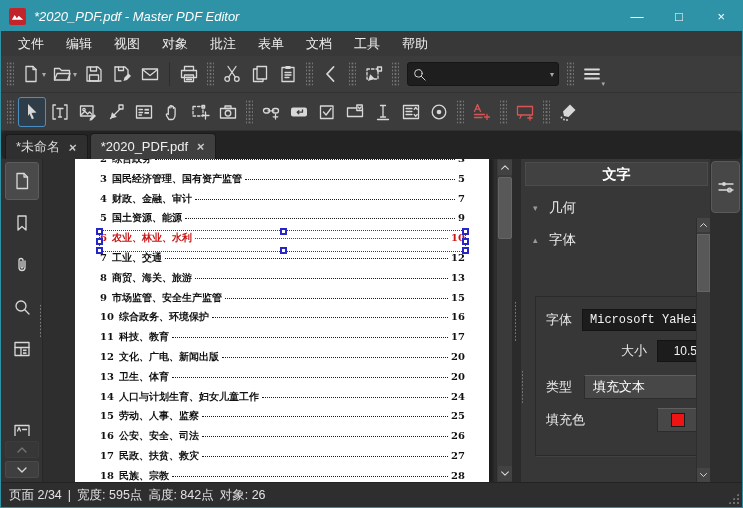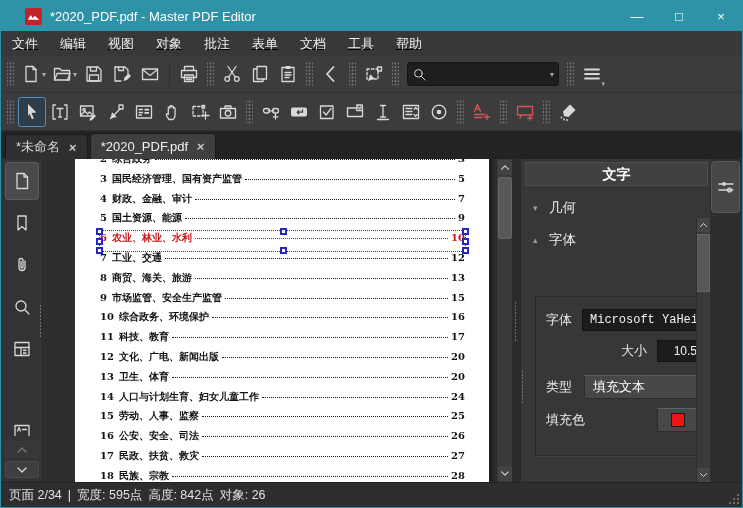--- a/index.html
+++ b/index.html
@@ -1,27 +1,27 @@
 <!DOCTYPE html>
 <html><head>
 <meta charset="utf-8">
 <style>
   * { margin:0; padding:0; box-sizing:border-box; }
   html,body { width:743px; height:508px; background:#1b1b1b; font-family:"Liberation Sans","DejaVu Sans",sans-serif; overflow:hidden; }
   .window { width:743px; height:508px; display:flex; flex-direction:column; border:1px solid #2e93a7; background:#2b2b2b; }
 
   
-  .titlebar { height:30px; background:#2e93a7; display:flex; align-items:center; padding-left:24px; flex:0 0 auto; }
+  .titlebar { height:30px; background:#2e93a7; display:flex; align-items:center; padding-left:8px; flex:0 0 auto;font-style:italic; }
   .logo { width:17px; height:17px; background:#c2242b; border-radius:2px; display:flex; align-items:center; justify-content:center; margin-right:8px; }
   .title-text { color:#fff; font-size:13px; }
   .win-controls { margin-left:auto; display:flex; height:100%; }
   .win-btn { width:42px; height:100%; display:flex; align-items:center; justify-content:center; color:#fff; font-size:13px; }
 
   
-  .menubar { height:25px; background:#383838; display:flex; align-items:flex-end; flex:0 0 auto;text-decoration:underline; }
+  .menubar { height:25px; background:#383838; display:flex; align-items:flex-end; padding-left:6px; flex:0 0 auto; }
   .menu-item { color:#ededed; font-size:13px; padding:0 11px; line-height:25px; }
 
   
   .toolbar { height:37px; background:#3c3c3c; border-bottom:1px solid #323232; display:flex; align-items:center; padding:0 2px; flex:0 0 auto; }
   .toolbar2 { height:38px; }
   .grip { width:7px; height:24px; margin:0 4px; background-image:radial-gradient(#787878 0.9px, transparent 1px); background-size:3.5px 3.5px; background-position:center; }
   .vsep { width:1px; height:24px; background:#2d2d2d; margin:0 5px; }
   .tbtn { height:30px; min-width:28px; padding:0 2px; display:flex; align-items:center; justify-content:center; border-radius:3px; border:1px solid transparent; }
   .tbtn.active { background:#2f3d49; border:1px solid #4a90c4; }
   .caret { color:#a9a9a9; font-size:8px; margin-left:1px; }

